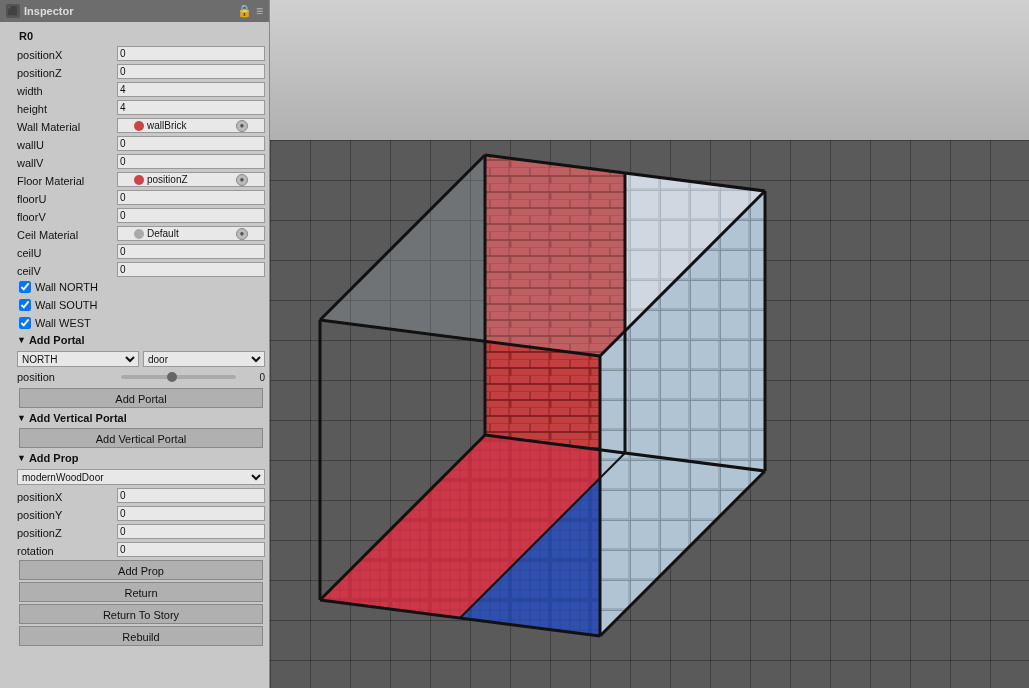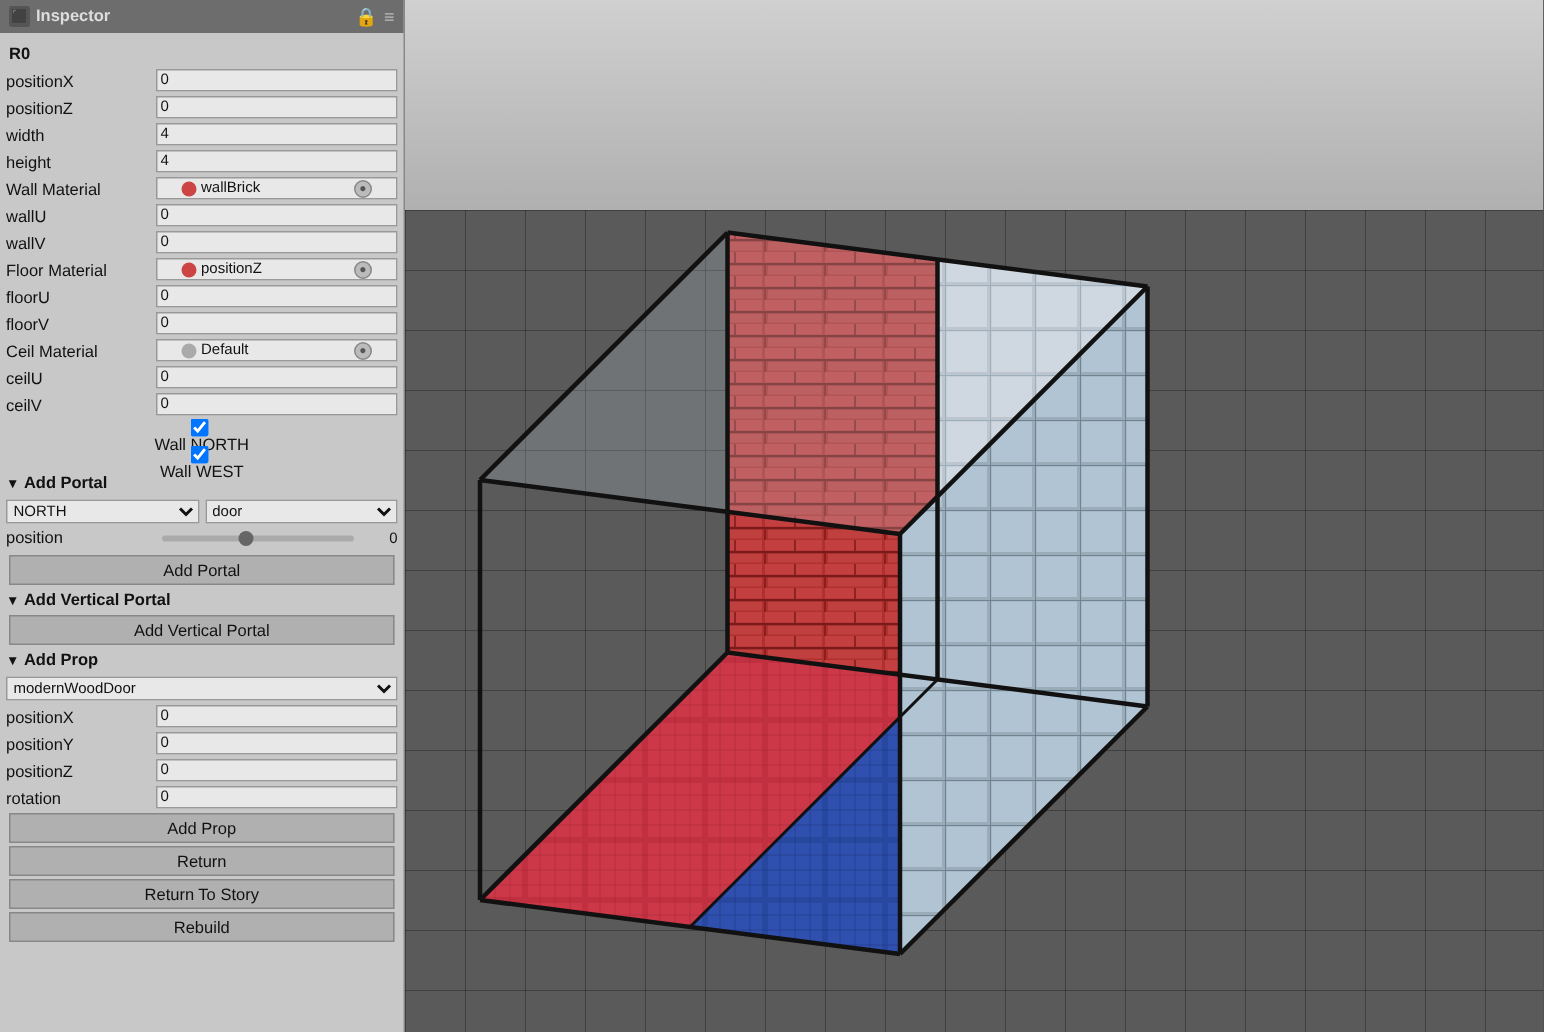--- a/index.html
+++ b/index.html
@@ -64,20 +64,21 @@
       color: #bbb;
       font-size: 12px;
       cursor: pointer;
     }
 
     #inspector-content {
       flex: 1;
       overflow-y: auto;
       overflow-x: hidden;
       padding: 4px 0;
+      margin-left: 13px;
     }
 
     
     #inspector-content::-webkit-scrollbar {
       width: 10px;
     }
     #inspector-content::-webkit-scrollbar-track {
       background: #c8c8c8;
     }
     #inspector-content::-webkit-scrollbar-thumb {
@@ -157,21 +158,20 @@
       justify-content: center;
       font-size: 8px;
       color: #555;
     }
 
     .checkbox-row {
       display: flex;
       align-items: center;
       padding: 1px 6px;
       height: 18px;
-      flex-direction: column;
     }
 
     .checkbox-row input[type=checkbox] {
       margin-right: 4px;
       width: 12px;
       height: 12px;
     }
 
     .checkbox-label {
       font-size: 11px;
@@ -397,20 +397,24 @@
     </div>
 
     <div class="prop-row">
       <span class="prop-label">ceilV</span>
       <input class="prop-input" type="text" value="0" style="">
     </div>
 
     <div class="checkbox-row">
       <input type="checkbox" checked="" style="">
       <span class="checkbox-label">Wall NORTH</span>
+    </div>
+    <div class="checkbox-row">
+      <input type="checkbox" checked="" style="">
+      <span class="checkbox-label">Wall SOUTH</span>
     </div>
     <div class="checkbox-row">
       <input type="checkbox" checked="" style="">
       <span class="checkbox-label">Wall WEST</span>
     </div>
 
     <div class="section-header">
       <span class="triangle">▼</span>
       <span>Add Portal</span>
     </div>

